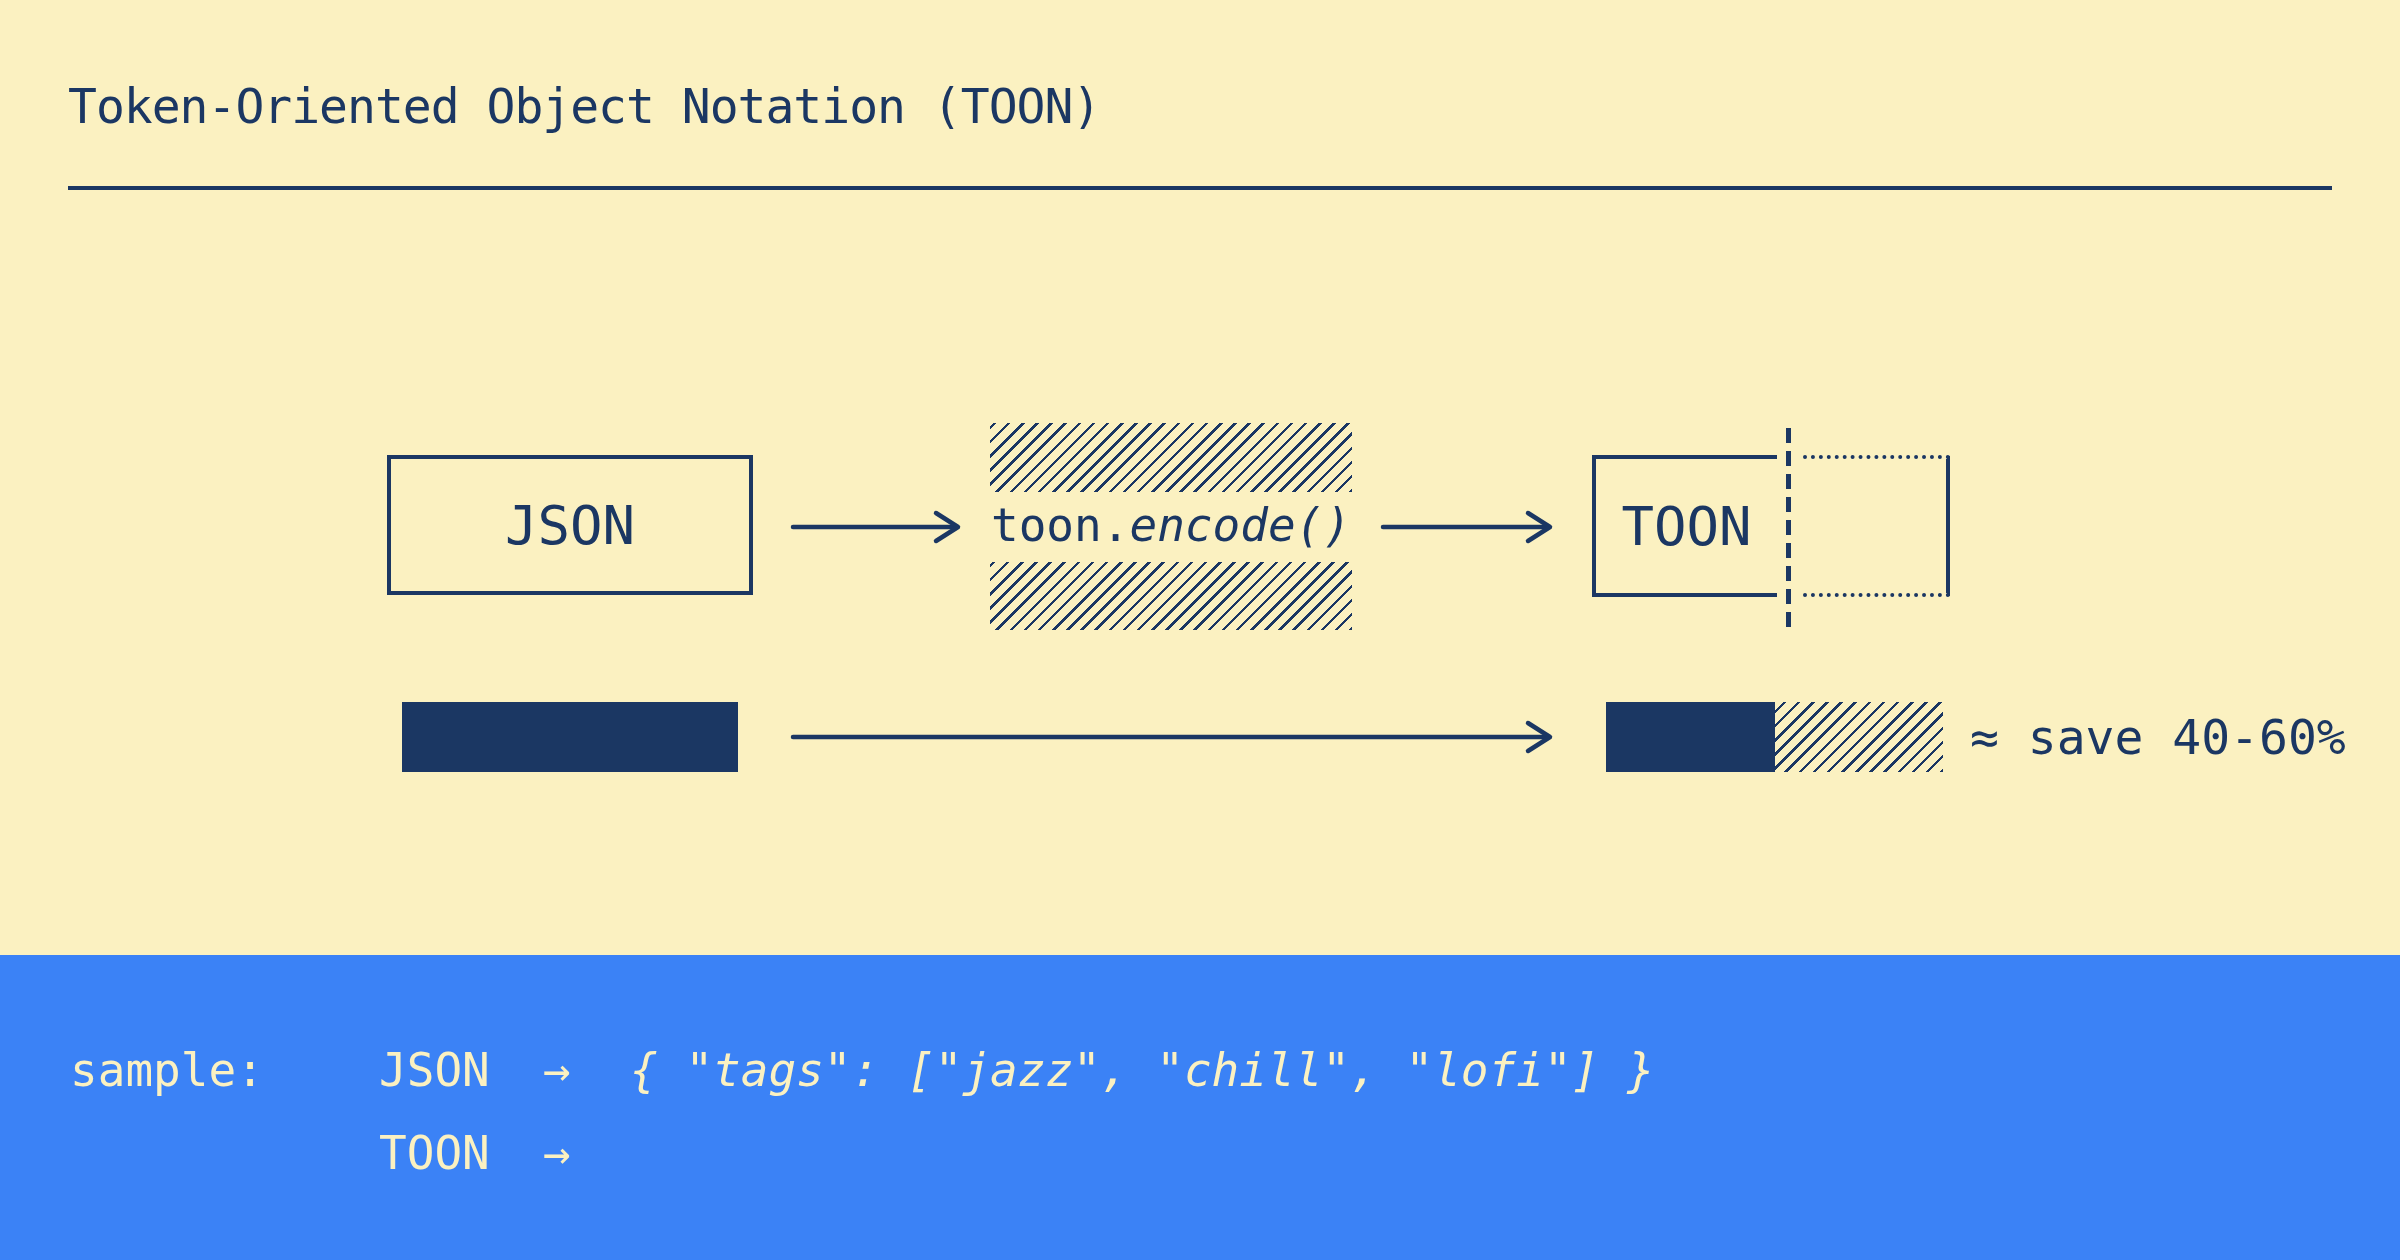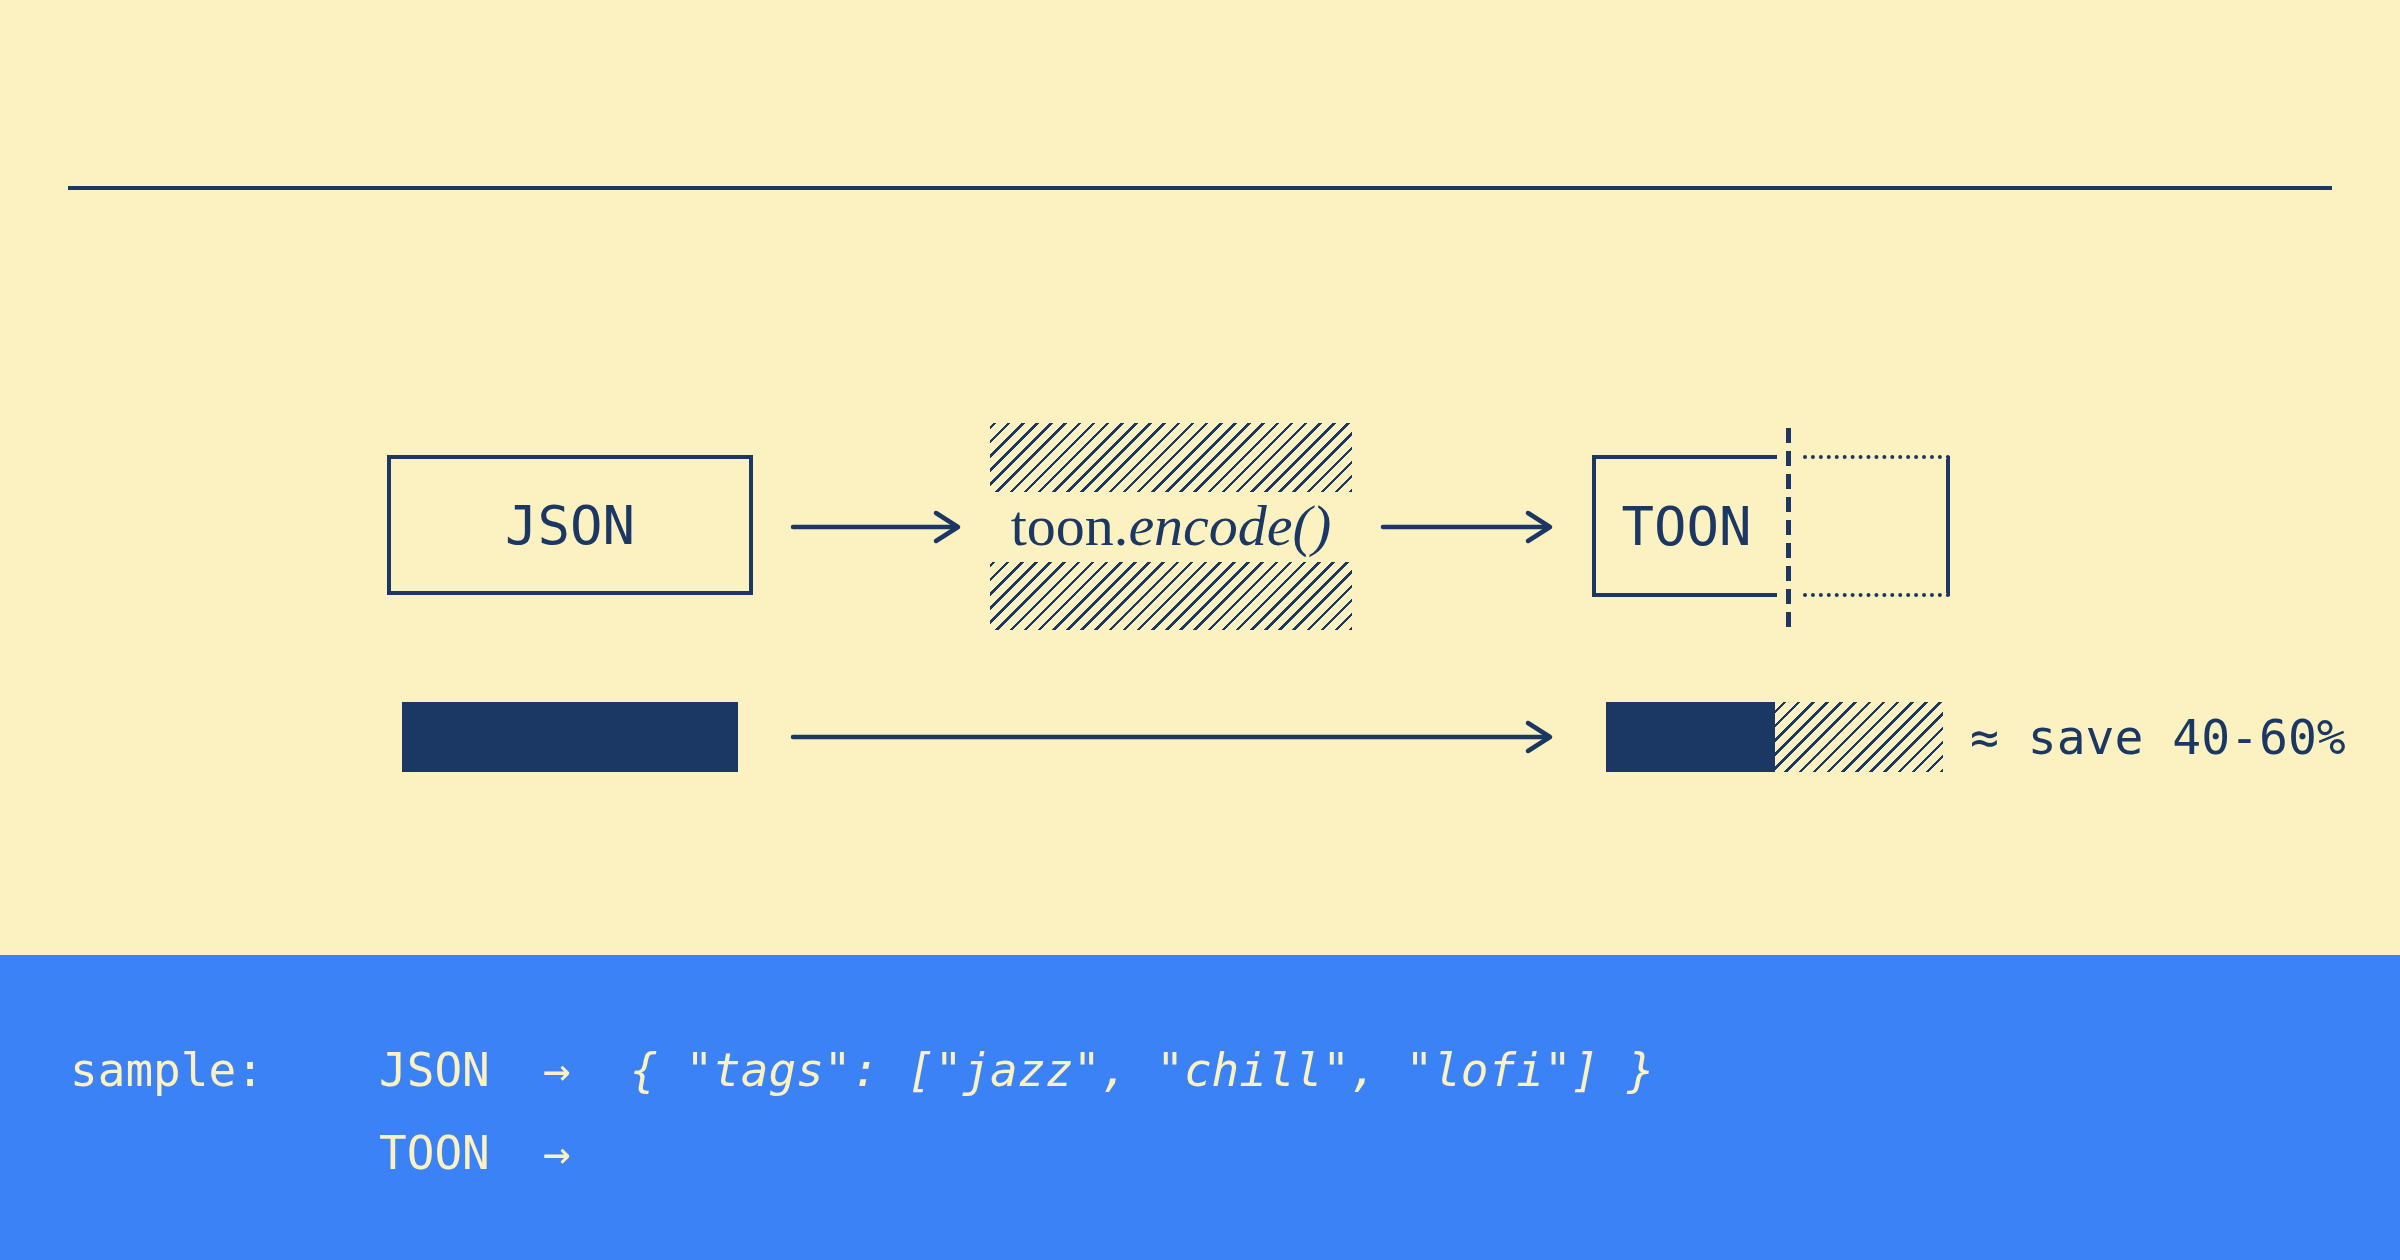--- a/index.html
+++ b/index.html
@@ -54,23 +54,22 @@
       #1B3763 0px, #1B3763 2.5px,
       transparent 2.5px, transparent 10px
     );
   }
   .encode-hatch-top    { left: 990px; top: 423px; width: 362px; height: 69px; }
   .encode-hatch-bottom { left: 990px; top: 562px; width: 362px; height: 68px; }
   .encode-label {
     left: 940px; top: 494px;
     width: 462px; height: 62px;
     display: flex; align-items: center; justify-content: center;
-    font-size: 58px;
+    font-size: 46px;
     white-space: pre;
-    font-family: Liberation Serif, serif;
   }
   .italic { font-style: italic; }
 
   .cut-line {
     left: 1786px; top: 428px;
     width: 5px; height: 199px;
     background: repeating-linear-gradient(
       180deg,
       #1B3763 0px, #1B3763 15px,
       transparent 15px, transparent 23px
@@ -126,20 +125,21 @@
   .f-sample { left: 70px; }
   .f-format { left: 379px; }
   .f-arrow  { left: 543px; }
   .f-code   { left: 630px; font-style: italic; }
 </style>
 </head>
 <body>
 
 <div class="canvas">
 
+  <div class="abs title">Token-Oriented Object Notation (TOON)</div>
   <div class="abs divider"></div>
 
   <div class="abs box json-box">
     <span>JSON</span>
   </div>
 
   <div class="abs hatch encode-hatch-top"></div>
   <div class="abs encode-label"><span>toon.</span><span class="italic">encode()</span></div>
   <div class="abs hatch encode-hatch-bottom"></div>
 

